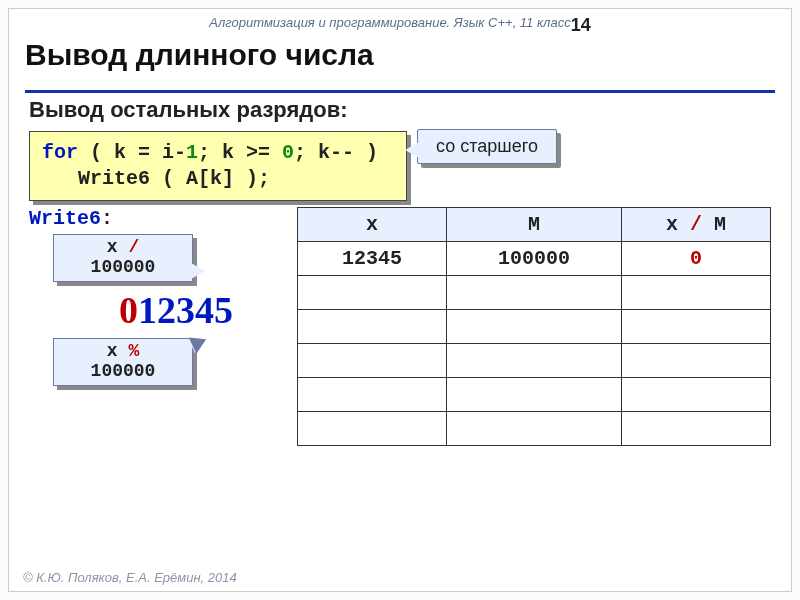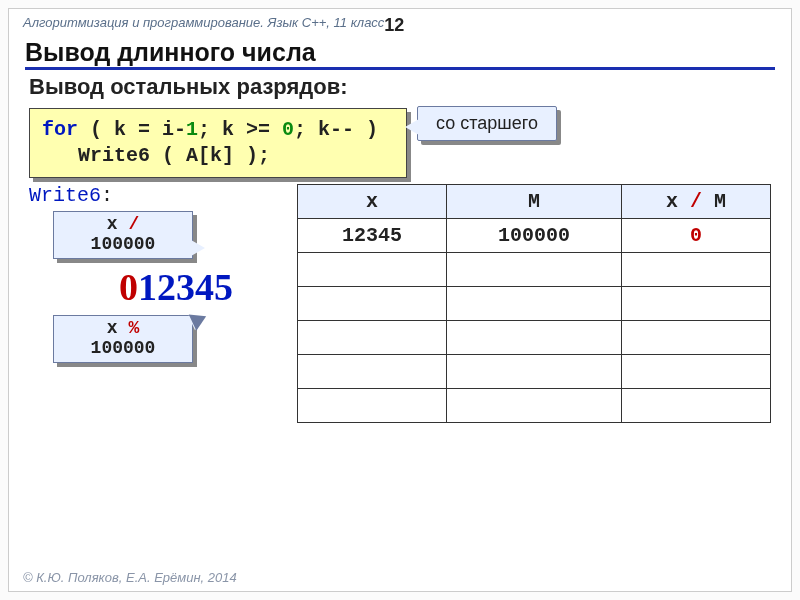--- a/index.html
+++ b/index.html
@@ -10,31 +10,31 @@
     background:#fbfbfb;
     position:relative;
     color:#222;
   }
   .slide {
     position:absolute; left:8px; top:8px; right:8px; bottom:8px;
     background:#fff;
     border:1px solid #ccc;
   }
   .header-band {
-    display:flex; justify-content:flex-start;
+    display:flex; justify-content:center;
     align-items:flex-start;
     padding:6px 14px 0 14px;
     color:#5a6f8a; font-style:italic; font-size:13px;
   }
   .page-num { font-style:normal; font-weight:bold; color:#222; font-size:18px; }
   .title {
     margin:2px 16px 4px 16px;
-    font-size:25px; font-weight:bold; color:#111;
+    font-size:30px; font-weight:bold; color:#111;
     border-bottom:3px solid #1a2fb0;
-    padding-bottom:0;
+    padding-bottom:18px;
   }
   .subtitle { margin:4px 20px 4px 20px; font-weight:bold; font-size:22px; }
   .code-row { position:relative; margin:4px 0 6px 20px; height:74px; }
   .code-box {
     position:absolute; left:0; top:4px;
     background:#ffffb0; border:1px solid #444;
     box-shadow:4px 4px 0 #888;
     font-family:"Courier New",monospace; font-size:20px; font-weight:bold;
     padding:8px 28px 8px 12px; white-space:pre; line-height:1.3;
   }
@@ -68,21 +68,21 @@
     right:-13px; top:18px;
   }
   .callout-tail-right:before {
     content:""; position:absolute; right:-2px; top:-9px;
     border-top:9px solid transparent;
     border-bottom:9px solid transparent;
     border-left:15px solid #6b7aa0; z-index:-1;
   }
   .lower { display:flex; margin:6px 20px 0 20px; }
   .left-col { flex:0 0 268px; position:relative; font-family:"Courier New",monospace; }
-  .write6-label { font-size:20px; font-weight:normal; }
+  .write6-label { font-size:20px; font-weight:bold; }
   .write6-label .fn { color:#0018c0; }
   .xval { font-size:20px; font-weight:bold; margin:4px 0 2px 16px; }
   .mini-callout {
     position:relative;
     background:#e8f0ff; border:1px solid #6b7aa0;
     box-shadow:4px 4px 0 #888;
     padding:2px 12px 4px 12px;
     font-size:18px; font-weight:normal;
     width:140px; text-align:center;
     margin:4px 0 4px 24px;
@@ -112,21 +112,21 @@
     color:#8a95a8; font-style:italic; font-size:13px;
   }
 </style>
 </head>
 <body>
 
 <div class="slide">
 
   <div class="header-band">
     <span>Алгоритмизация и программирование. Язык C++, 11 класс</span>
-    <span class="page-num">12</span>
+    <span class="page-num">14</span>
   </div>
 
   <div class="title">Вывод длинного числа</div>
   <div class="subtitle">Вывод остальных разрядов:</div>
 
   <div class="code-row">
     <div class="code-box"><span class="kw">for</span><span> ( k = i-</span><span class="num">1</span><span>; k &gt;= </span><span class="num">0</span><span>; k-- )</span>
 <span>   Write6 ( A[k] );</span></div>
     <div class="callout" style="left:388px; top:2px;">
       <div class="callout-tail-left"></div>

